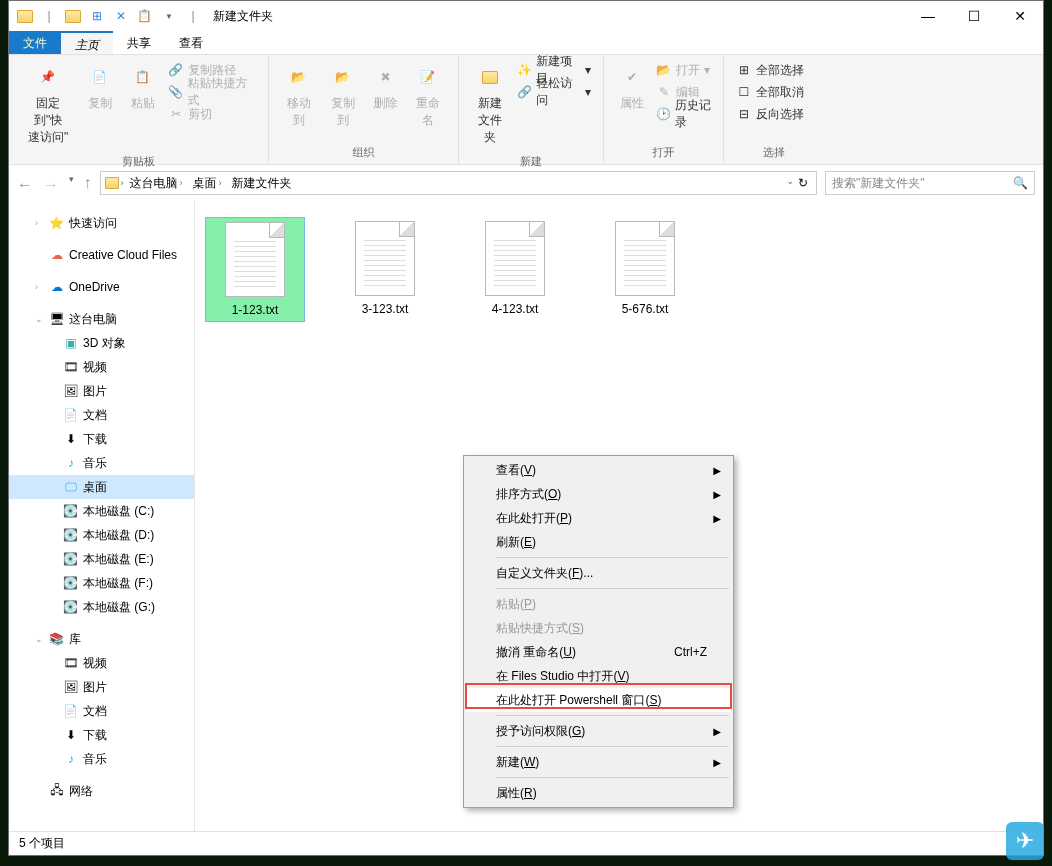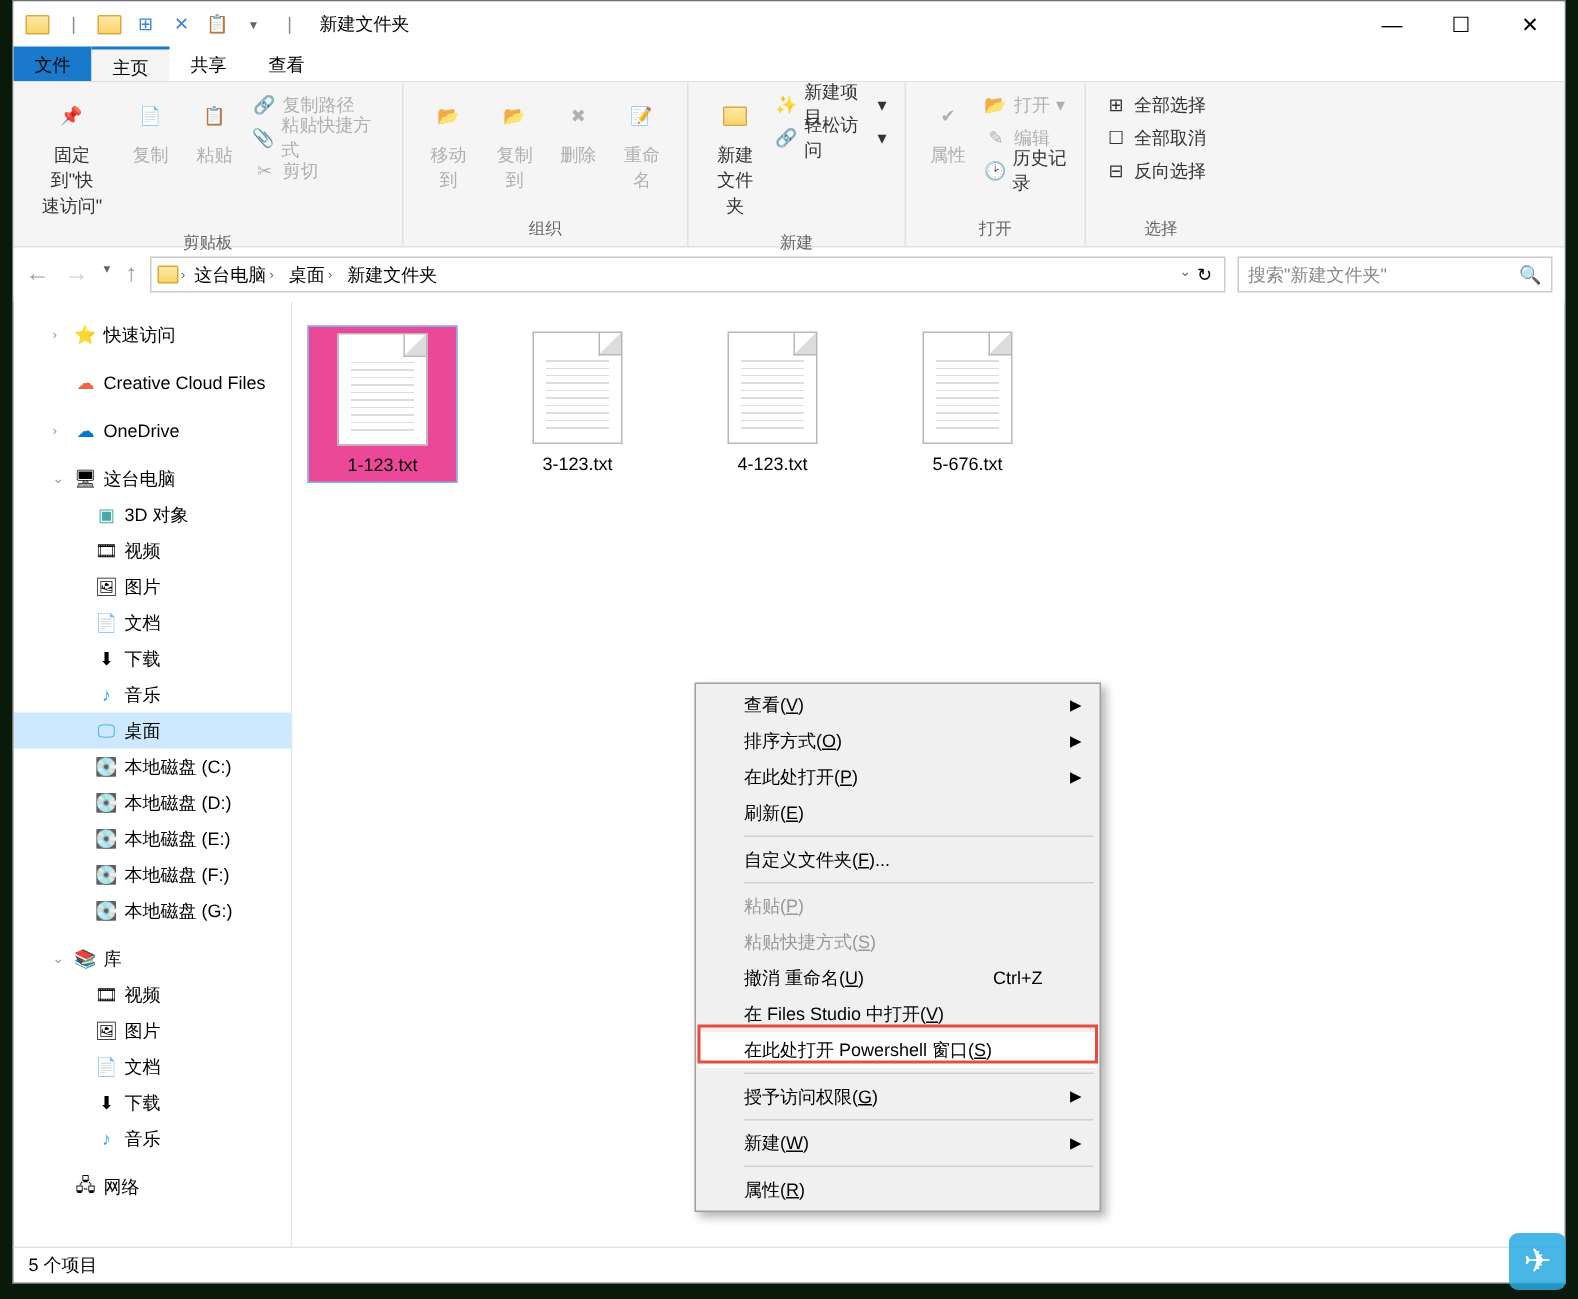--- a/index.html
+++ b/index.html
@@ -7,22 +7,22 @@
 .window { position: absolute; top: 0; left: 8px; width: 1036px; height: 856px; background: #fff; display: flex; flex-direction: column; border: 1px solid #707070; }
 .titlebar { height: 30px; display: flex; align-items: center; background: #fff; }
 .qat { display: flex; align-items: center; padding-left: 6px; gap: 4px; }
 .qat-icon { width: 20px; height: 20px; display: flex; align-items: center; justify-content: center; }
 .folder-ic { width: 16px; height: 13px; background: linear-gradient(#ffe9a6, #f9d36b); border: 1px solid #d9a93a; border-radius: 1px; }
 .title-text { margin-left: 10px; color: #000; }
 .win-controls { margin-left: auto; display: flex; }
 .win-btn { width: 46px; height: 30px; display: flex; align-items: center; justify-content: center; font-size: 14px; }
 .tabs { height: 24px; display: flex; background: #fff; border-bottom: 1px solid #e1e1e1; }
 .tab { padding: 4px 14px; cursor: default; }
-.tab.file { background: #1979ca; color: #000000; }
-.tab.active { background: #f5f5f5; border-top: 2px solid #1979ca; }
+.tab.file { background: #1979ca; color: #fef9c3; }
+.tab.active { background: #f5f5f5; border-top: 2px solid #1979ca; font-style: italic; }
 .ribbon { height: 110px; background: #f5f5f5; display: flex; border-bottom: 1px solid #e1e1e1; position: relative; }
 .rg { border-right: 1px solid #e1e1e1; display: flex; flex-direction: column; }
 .rg-body { flex: 1; display: flex; align-items: flex-start; padding: 4px 8px; }
 .rg-label { text-align: center; padding: 2px 0 4px; color: #666; font-size: 11px; }
 .rbtn { display: flex; flex-direction: column; align-items: center; justify-content: flex-start; padding: 2px 6px; min-width: 40px; text-align: center; color: #333; }
 .rbtn.dis { color: #b0b0b0; }
 .rbtn-ic { width: 32px; height: 32px; margin-bottom: 2px; display:flex; align-items:center; justify-content:center; }
 .rsmall { display: flex; align-items: center; gap: 4px; padding: 2px 4px; color: #333; height: 22px; }
 .rsmall.dis { color: #b0b0b0; }
 .rsmall-ic { width: 16px; height: 16px; display:flex; align-items:center; justify-content:center; }
@@ -40,30 +40,30 @@
 .sidebar { width: 186px; border-right: 1px solid #e5e5e5; padding: 10px 0; overflow-y: auto; }
 .tree-item { display: flex; align-items: center; height: 24px; padding-left: 10px; gap: 4px; }
 .tree-item.l2 { padding-left: 26px; }
 .tree-item.l3 { padding-left: 40px; }
 .tree-item.sel { background: #cde8ff; }
 .tree-chev { width: 10px; color: #999; font-size: 9px; }
 .tree-ic { width: 16px; height: 16px; display:flex; align-items:center; justify-content:center; }
 .content { flex: 1; position: relative; padding: 16px 10px; background: #fff; }
 .files { display: flex; gap: 30px; }
 .file-item { width: 100px; display: flex; flex-direction: column; align-items: center; gap: 6px; padding: 4px; }
-.file-item.sel { background: #ec4899; border: 1px solid #7ab8e8; }
+.file-item.sel { background: #86efac; border: 1px solid #7ab8e8; }
 .file-ic { width: 60px; height: 75px; background: #fff; border: 1px solid #b8b8b8; position: relative; }
 .file-ic::before { content: ''; position: absolute; top: 0; right: 0; width: 14px; height: 14px; background: linear-gradient(135deg, transparent 48%, #ddd 50%); border-left: 1px solid #b8b8b8; border-bottom: 1px solid #b8b8b8; }
 .file-lines { position: absolute; top: 18px; left: 8px; right: 8px; bottom: 8px; background: repeating-linear-gradient(#ddd 0, #ddd 1px, transparent 1px, transparent 5px); }
 .ctx { position: absolute; left: 463px; top: 455px; width: 271px; background: #f0f0f0; border: 1px solid #a0a0a0; box-shadow: 3px 3px 6px rgba(0,0,0,.3); padding: 2px; }
 .ctx-item { height: 24px; display: flex; align-items: center; padding: 0 24px 0 30px; position: relative; }
 .ctx-item.dis { color: #999; }
 .ctx-item.hl { background: #fff; }
 .ctx-arrow { position: absolute; right: 10px; font-size: 10px; }
-.ctx-sc { position: absolute; right: 36px; margin-left: 32px; }
+.ctx-sc { position: absolute; right: 24px; margin-left: 32px; }
 .ctx-sep { height: 1px; background: #d0d0d0; margin: 3px 2px 3px 30px; }
 .ctx u { text-decoration: underline; }
 .highlight-box { position: absolute; left: 465px; top: 683px; width: 267px; height: 26px; border: 2px solid #e74c3c; pointer-events: none; }
 .status { height: 24px; border-top: 1px solid #e1e1e1; display: flex; align-items: center; padding: 0 10px; }
 .watermark { position: absolute; right: 8px; bottom: 6px; display: flex; align-items: center; gap: 6px; opacity: .85; }
 .wm-logo { width: 38px; height: 38px; background: #29abe2; border-radius: 6px; display: flex; align-items: center; justify-content: center; color: #fff; font-size: 22px; }
 .wm-txt { color: #29abe2; font-size: 18px; line-height: 1.1; }
 .wm-url { color: #8fbfdc; font-size: 11px; }
 </style>
 </head>

